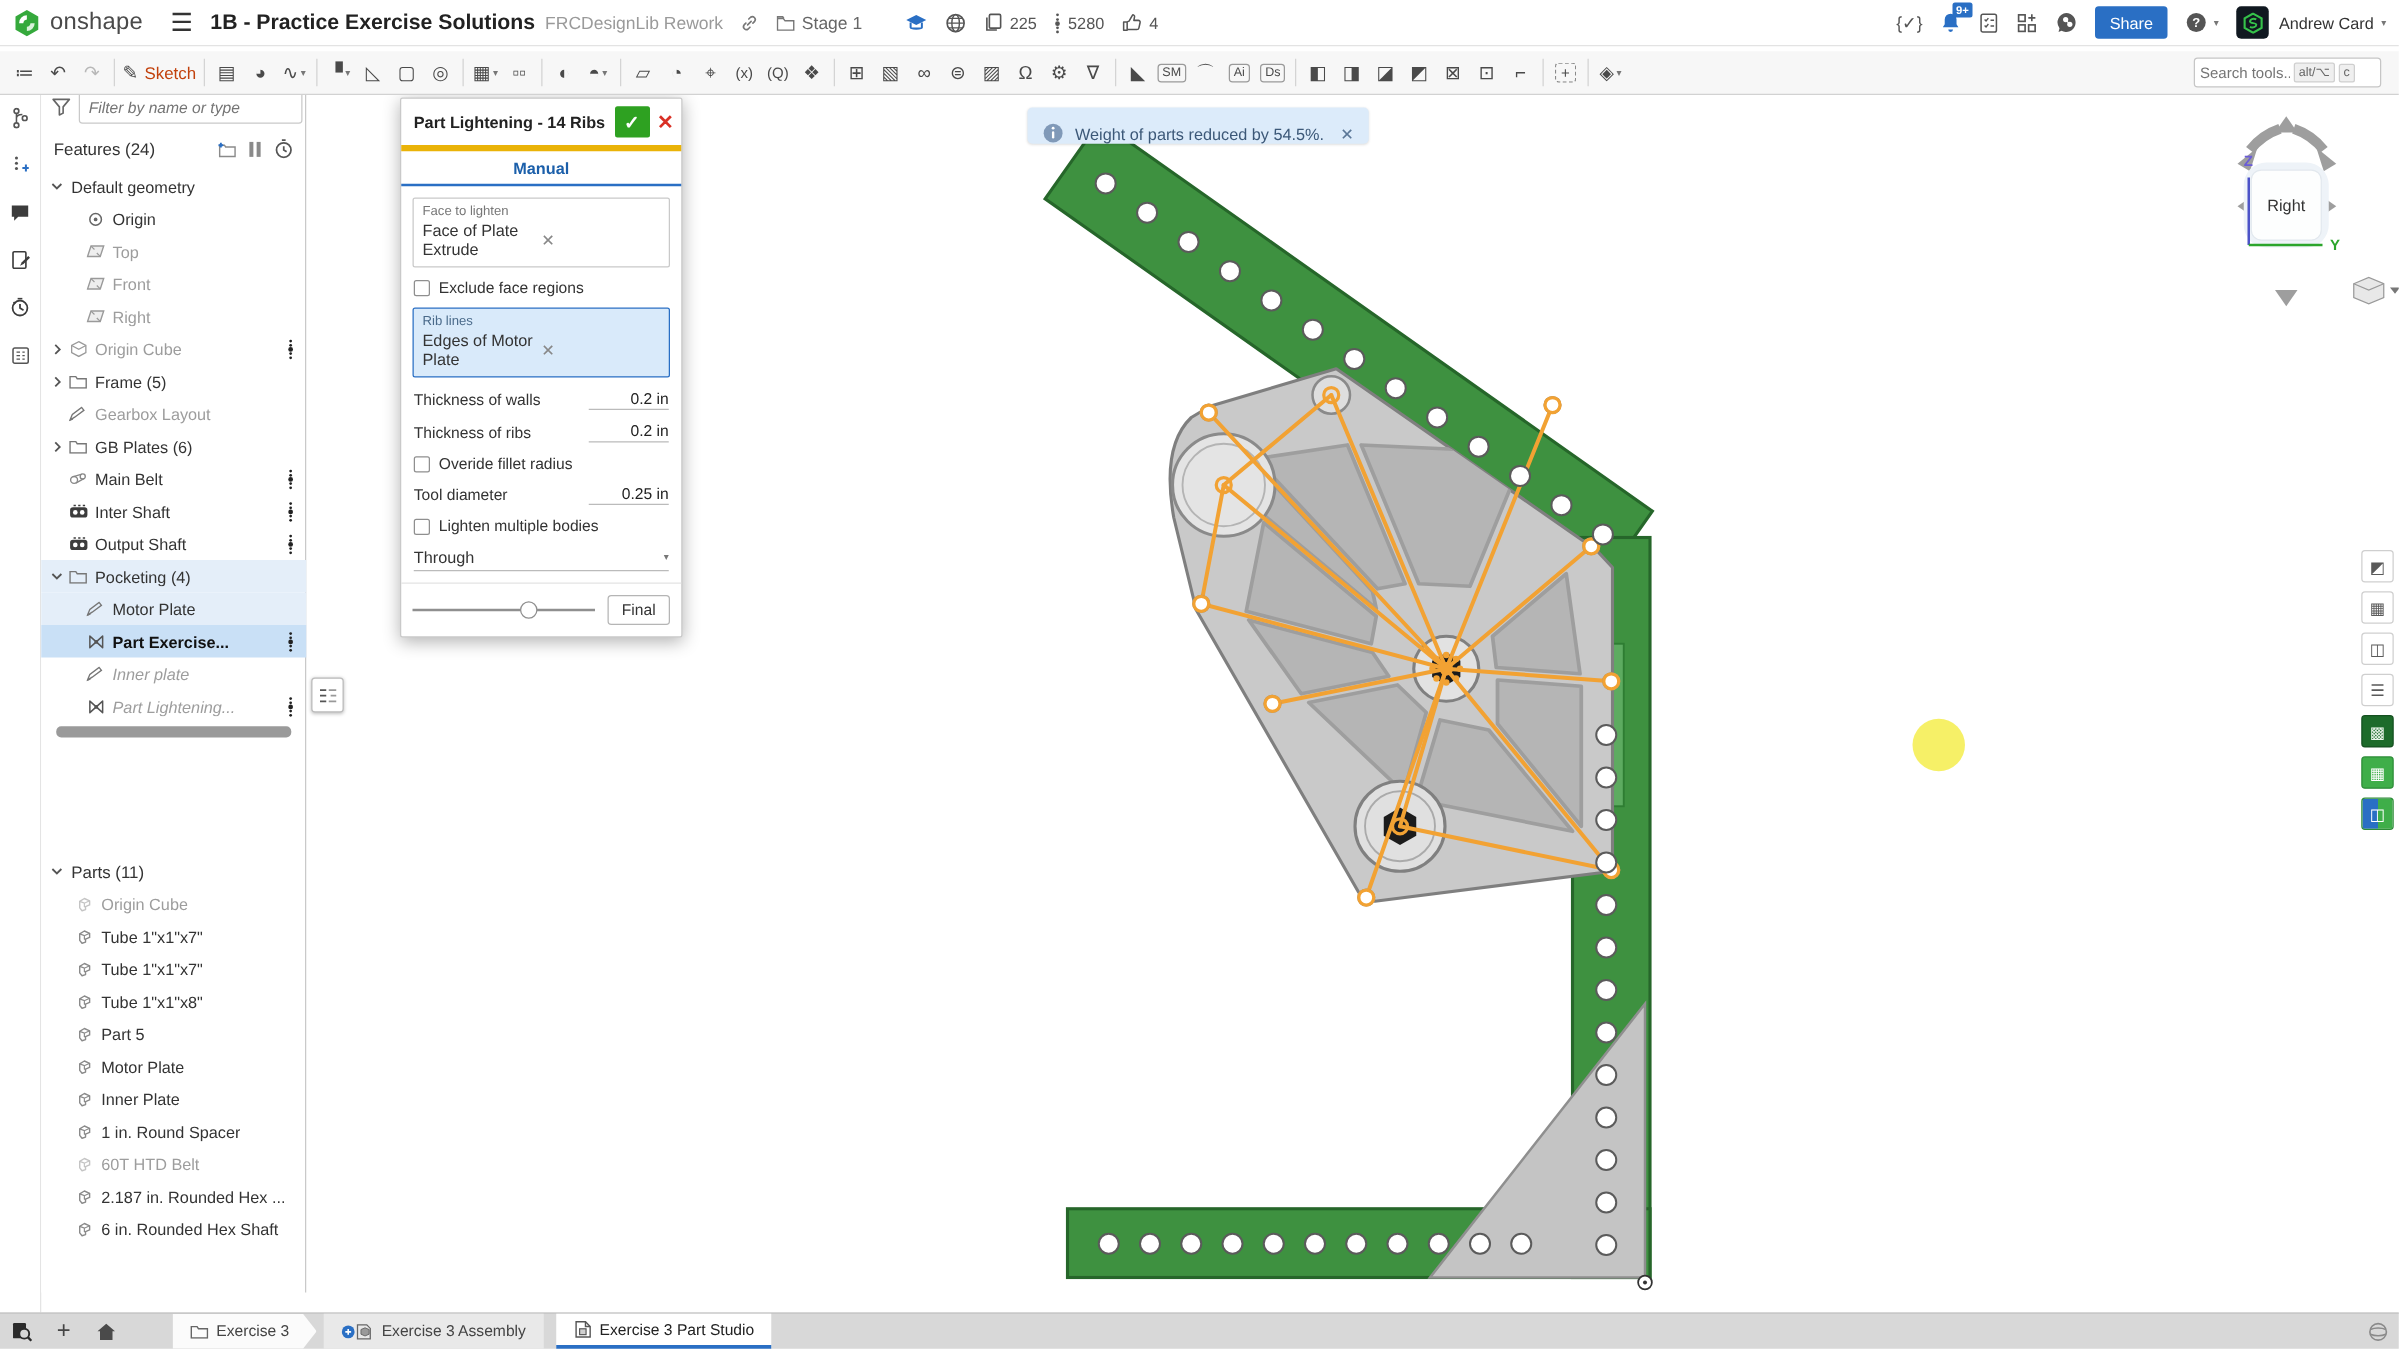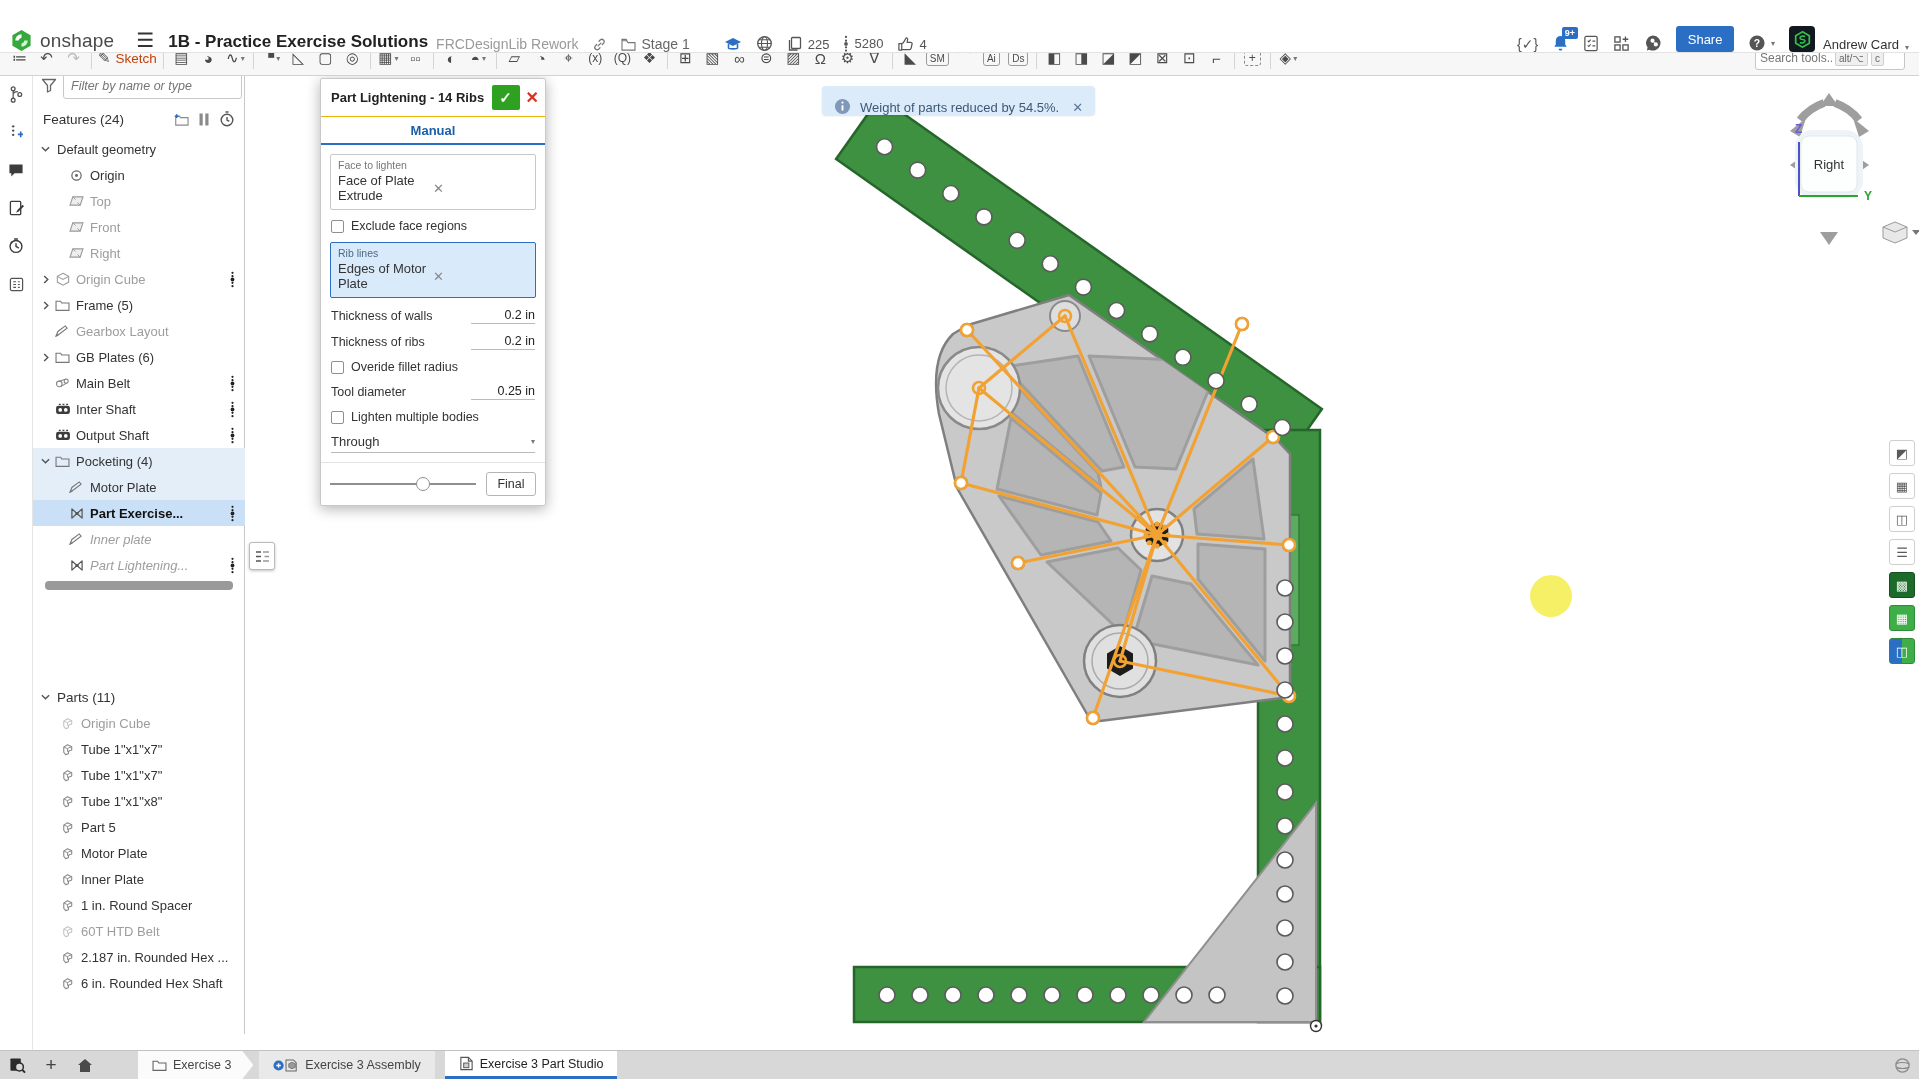--- a/index.html
+++ b/index.html
@@ -1,22 +1,22 @@
 <!DOCTYPE html>
 <html><head>
 <meta charset="utf-8">
 <style>
   * { margin:0; padding:0; box-sizing:border-box; }
   html,body { width:1919px; height:1079px; overflow:hidden; background:#fff;
     font-family:"Liberation Sans", sans-serif; color:#333; }
   svg { display:block; }
 
   
-  #topbar { position:absolute; left:0; top:0; width:1919px; height:53px; background:#fff;
-    border-bottom:1px solid #e3e3e3; display:flex; align-items:flex-end; z-index:30; padding:0 10px; }
+  #topbar { position:absolute; left:0; top:0; width:1919px; height:37px; background:#fff;
+    border-bottom:1px solid #e3e3e3; display:flex; align-items:center; z-index:30; padding:0 10px; }
   .tb-gap { width:14px; }
   #brand { display:flex; align-items:center; gap:7px; }
   #brand .brand-text { font-size:19px; color:#4a4a4a; letter-spacing:.2px; }
   #hamburger { font-size:20px; color:#333; margin:0 14px 0 22px; cursor:pointer; }
   #doc-title { font-size:17px; font-weight:bold; color:#222; white-space:nowrap; }
   #doc-subtitle { font-size:14px; color:#9a9a9a; margin-left:8px; white-space:nowrap; }
   .top-ico { color:#6d6d6d; display:flex; align-items:center; gap:5px; font-size:13px; }
   .top-ico svg { flex:none; }
   .stat-num { color:#555; font-size:13px; }
   #share-btn { background:#2a6fc4; color:#fff; font-size:13px; border:none; border-radius:3px;
@@ -87,21 +87,21 @@
   .prow .plabel { margin-left:4px; white-space:nowrap; overflow:hidden; text-overflow:ellipsis; }
   .prow.muted .plabel { color:#9d9d9d; }
 
   #flyout-btn { position:absolute; left:249px; top:542px; width:26px; height:28px; background:#fff;
     border:1px solid #bbb; border-radius:3px; box-shadow:0 1px 3px rgba(0,0,0,.25); z-index:26;
     display:flex; align-items:center; justify-content:center; cursor:pointer; }
 
   
   #dialog { position:absolute; left:320px; top:78px; width:226px; background:#fff; z-index:28;
     border:1px solid #c9c9c9; border-radius:2px; box-shadow:0 3px 14px rgba(0,0,0,.3); font-size:12.5px; }
-  #dlg-header { display:flex; align-items:center; padding:6px 6px 6px 10px; border-bottom:1px solid #eab308; }
+  #dlg-header { display:flex; align-items:center; padding:6px 6px 6px 10px; border-bottom:5px solid #eab308; }
   #dlg-title { flex:1; font-size:13px; font-weight:bold; color:#222; white-space:nowrap; overflow:hidden; }
   #dlg-ok { width:28px; height:25px; background:#2ea121; border:none; border-radius:2px; color:#fff;
     font-size:15px; font-weight:bold; cursor:pointer; margin-right:6px; }
   #dlg-cancel { background:none; border:none; color:#d93025; font-size:16px; font-weight:bold; cursor:pointer; }
   #dlg-tab { text-align:center; color:#1b5faa; font-weight:bold; font-size:13px; padding:6px 0 5px;
     border-bottom:2px solid #2a6fc4; cursor:pointer; }
   #dlg-body { padding:9px 9px 0; }
   .fieldbox { border:1px solid #c9c9c9; border-radius:2px; padding:4px 7px 6px; margin-bottom:9px; }
   .fieldbox .flab { font-size:10.5px; color:#777; margin-bottom:2px; }
   .fieldbox .fval { display:flex; align-items:center; font-size:13px; color:#333; }

